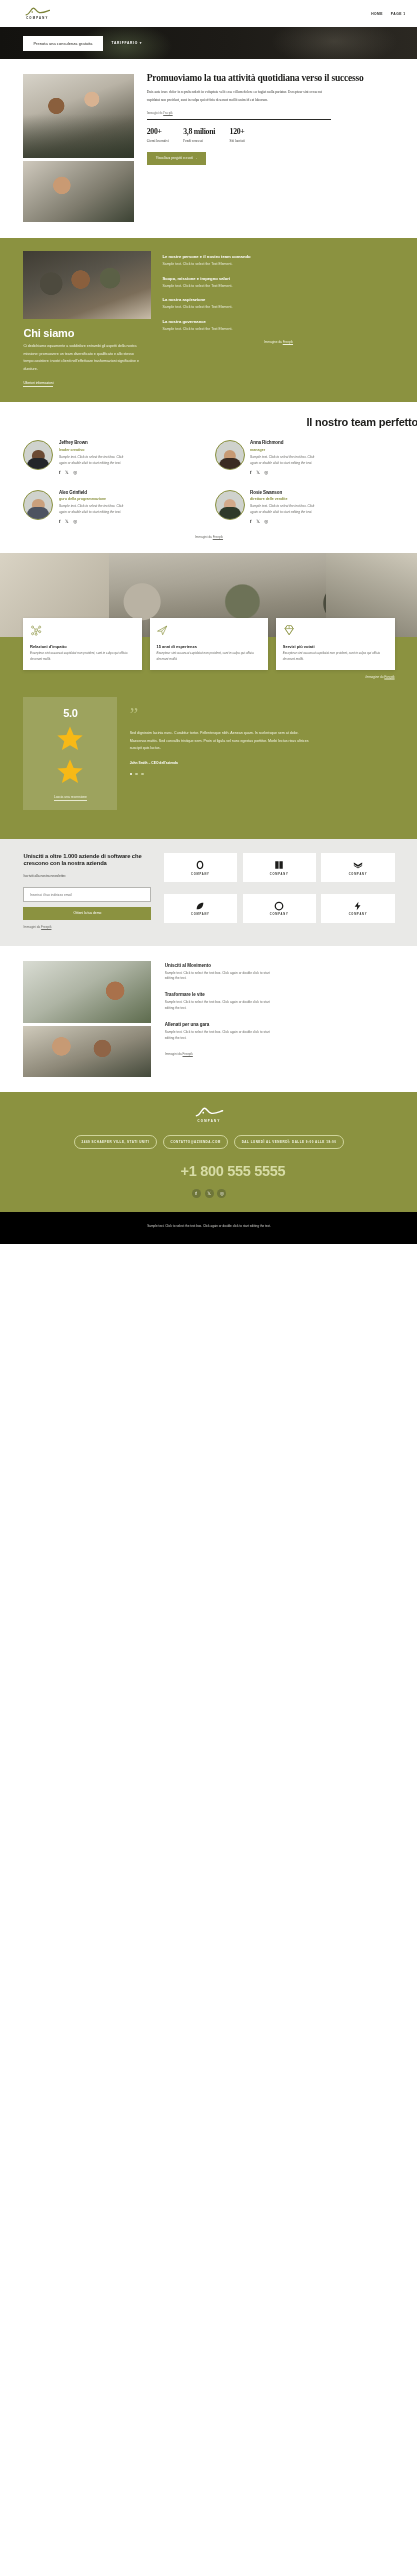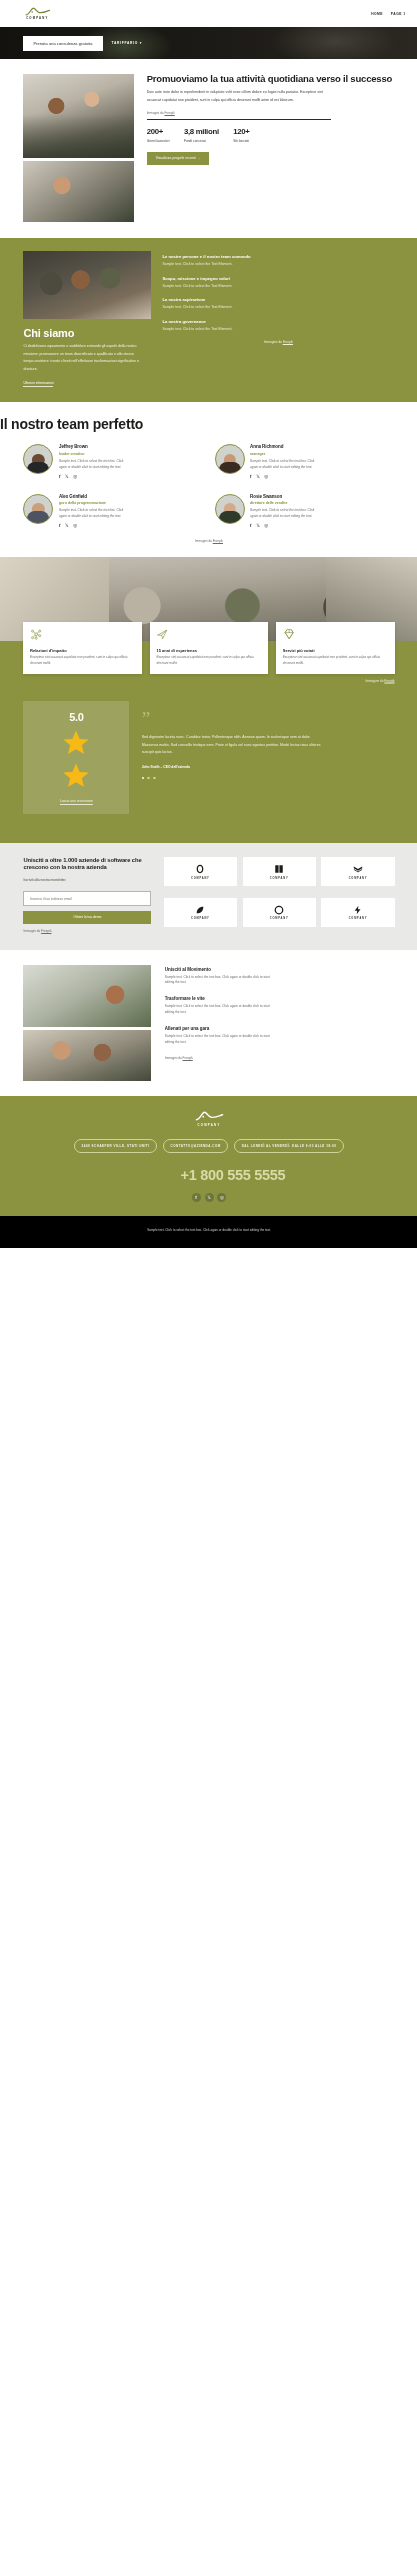--- a/index.html
+++ b/index.html
@@ -106,21 +106,21 @@
   .promo-photo:after {
     content:""; position:absolute; left:0; right:0; bottom:0; height:52%;
     background:linear-gradient(180deg, rgba(60,70,50,.0), rgba(45,52,38,.75));
   }
   .promo-photo2 {
     width:111px; height:61px; margin-top:3.3px;
     background:
       radial-gradient(circle at 35% 40%, #c99a73 0 8.4px, rgba(0,0,0,0) 9px),
       linear-gradient(145deg,#cfc9bd,#7e7b6d 60%,#3b4233);
   }
-  .promo-right { flex:1; }
+  .promo-right { flex:1;font-family:Liberation Serif, serif; }
   .promo-h2 {
     font-size:9.5px; line-height:1.05; font-weight:700; letter-spacing:-0.2px;
     margin-bottom:5.6px;
   }
   .promo-p { font-size:3.6px; line-height:2.1; color:#3d3d3a; max-width:184px; }
   .credit-sm { font-size:3.1px; color:#6d6d68; margin-top:6.7px; }
   .credit-sm u { text-underline-offset:1.1px; }
   .hr { height:0.6px; background:#2a2a27; margin:4.5px 0 7.8px 0; max-width:184px; }
   .stats { display:flex; gap:14.5px; }
   .stat-num { font-size:7.8px; font-weight:700; letter-spacing:-0.3px; line-height:1.05; }
@@ -149,21 +149,21 @@
     border-bottom:0.6px solid #e6e8cf; padding-bottom:1.1px; cursor:pointer;
   }
   .about-right { flex:1; padding-top:3.3px; }
   .ab-item { margin-bottom:9.5px; }
   .ab-h { font-size:4.2px; font-weight:700; color:#fff; line-height:1.25; max-width:100px; }
   .ab-p { font-size:3.5px; color:#e9ebd9; margin-top:2.8px; }
   .about-credit { font-size:3.1px; color:#eef0dd; text-align:center; margin-top:4.5px; }
 
   
   .team { background:#fff; padding:14.5px 0 13.4px 0; }
-  .team-h2 { font-size:14px; font-weight:700; text-align:left; letter-spacing:-0.2px; margin-bottom:12.3px; }
+  .team-h2 { font-size:11px; font-weight:700; text-align:right; letter-spacing:-0.2px; margin-bottom:12.3px; }
   .team-grid {
     display:grid; grid-template-columns:1fr 1fr; gap:14.5px 11px; padding:0 23.4px;
   }
   .tm { display:flex; gap:5.6px; }
   .tm-ava {
     width:30px; height:30px; border-radius:50%; flex:none;
     border:0.8px solid #8b9240; overflow:hidden; position:relative;
     background:#cfd2cd;
   }
   .tm-ava i {
@@ -210,21 +210,21 @@
     background:#fff; padding:6.7px 6.7px 7.8px 6.7px; box-shadow:0 1.1px 3.3px rgba(0,0,0,.13);
   }
   .feat-ico { width:12.3px; height:12.3px; margin-bottom:5px; }
   .feat-h { font-size:4px; font-weight:700; margin-bottom:2.8px; }
   .feat-p { font-size:3.1px; font-style:italic; color:#6b6b67; line-height:1.8; }
   .feat-credit { text-align:right; font-size:3.1px; color:#eef0dd; font-style:italic; padding:0 23.4px; transform:translateY(-14.5px); }
 
   
   .review { background:#8b9240; display:flex; gap:12.3px; padding:3.3px 23.4px 15.6px 23.4px; }
   .review-card {
-    width:106px; flex:none; background:rgba(255,255,255,.16);
+    width:94px; flex:none; background:rgba(255,255,255,.16);
     padding:10px 7.8px 9px 7.8px; text-align:center;
   }
   .rv-score { font-size:11px; font-weight:700; color:#fff; letter-spacing:-0.3px; }
   .rv-stars { margin-top:5.6px; display:flex; flex-direction:column; align-items:center; gap:3.3px; }
   .rv-stars svg { display:block; }
   .rv-link { display:inline-block; margin-top:9px; font-size:3.3px; color:#f3f5e4; border-bottom:0.6px solid #e6e8cf; padding-bottom:1.1px; cursor:pointer;}
   .review-right { flex:1; padding-top:12.3px; }
   .quote-mark { font-size:19px; line-height:.6; color:#b9c07e; font-family:"Liberation Serif", serif; }
   .rv-text { font-size:3.6px; line-height:2.1; color:#f3f5e4; margin-top:10px; max-width:184px; }
   .rv-author { font-size:3.3px; font-weight:700; color:#fff; margin-top:7.8px; }

